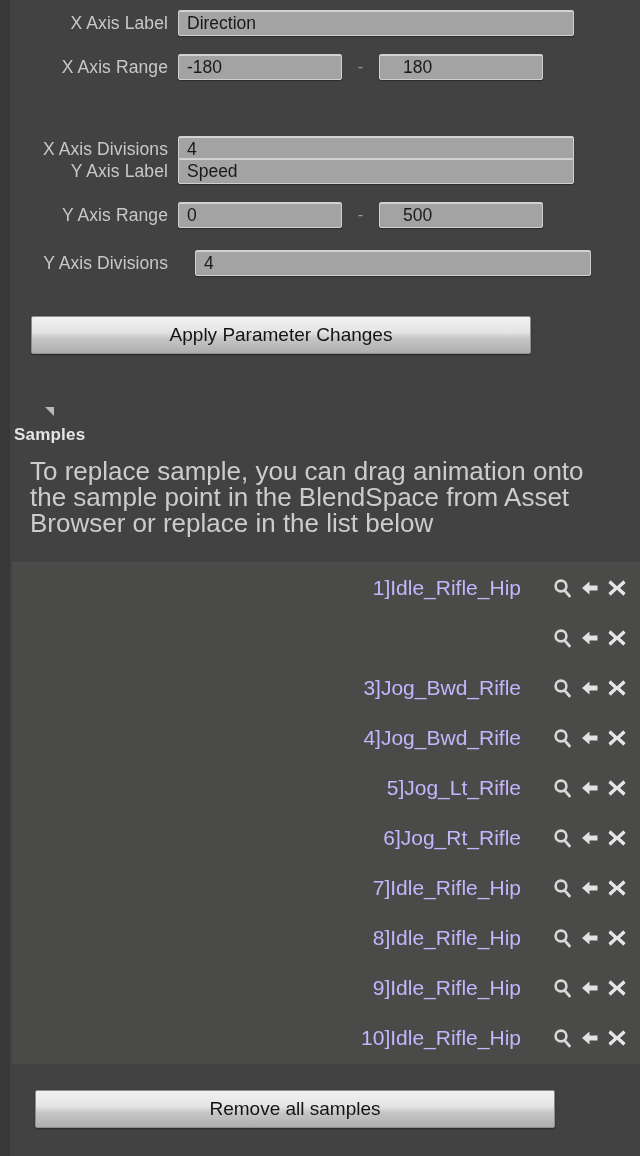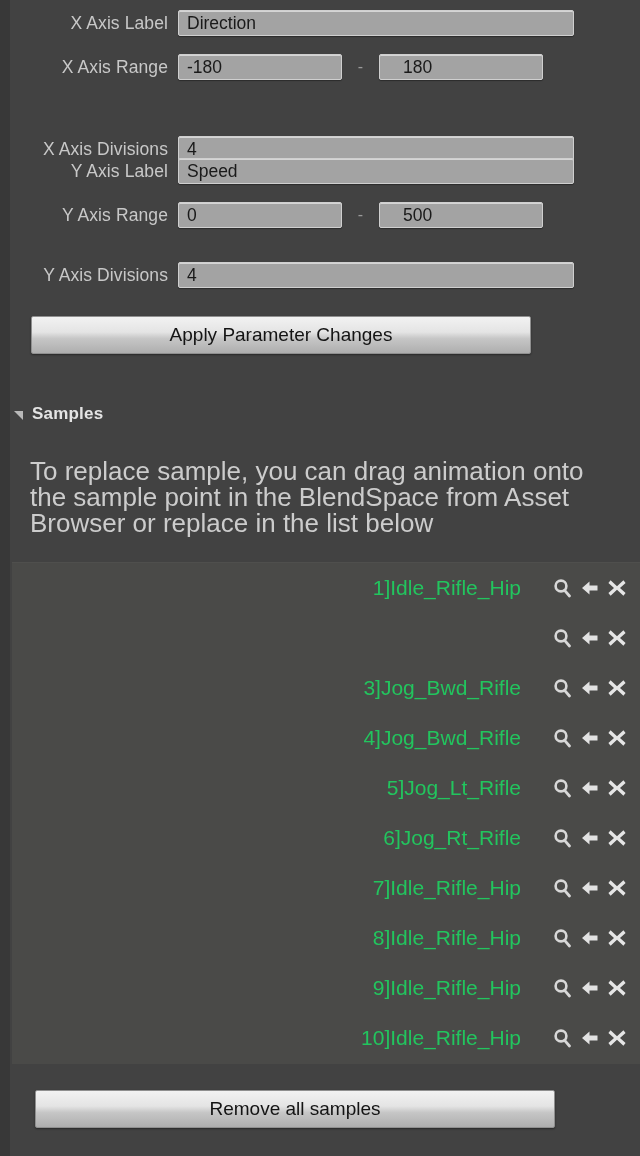--- a/index.html
+++ b/index.html
@@ -94,20 +94,21 @@
 
   
   .cat-header {
     position: absolute;
     left: 14px;
     top: 404px;
     display: flex;
     align-items: center;
     gap: 9px;
     cursor: pointer;
+    flex-direction: column;
   }
   .cat-arrow {
     width: 0; height: 0;
     border-left: 9px solid transparent;
     border-top: 9px solid #b9b9b9;
     margin-top: 3px;
   }
   .cat-title {
     color: #e4e4e4;
     font-size: 17px;
@@ -140,21 +141,21 @@
   .sample-row {
     position: relative;
     height: 50px;
     display: flex;
     align-items: center;
     justify-content: flex-end;
     padding-right: 14px;
   }
 
   .sample-name {
-    color: #22c55e;
+    color: #c4b5fd;
     font-size: 21px;
     white-space: nowrap;
     margin-right: 105px;
   }
 
   .sample-actions {
     position: absolute;
     right: 10px;
     top: 50%;
     transform: translateY(-50%);
@@ -211,21 +212,21 @@
     <div class="field field-wide">Speed</div>
   </div>
 
   <div class="prop-row" style="top:200px;">
     <div class="prop-label">Y Axis Range</div>
     <div class="field field-half">0</div>
     <div class="range-dash">-</div>
     <div class="field field-half right-val">500</div>
   </div>
 
-  <div class="prop-row" style="top:260px;">
+  <div class="prop-row" style="top:248px;gap:17px;">
     <div class="prop-label">Y Axis Divisions</div>
     <div class="field field-wide">4</div>
   </div>
 
   <div class="big-button" style="left:31px; top:316px; width:500px;">Apply Parameter Changes</div>
 
   <div class="cat-header">
     <span class="cat-arrow"></span>
     <span class="cat-title">Samples</span>
   </div>

